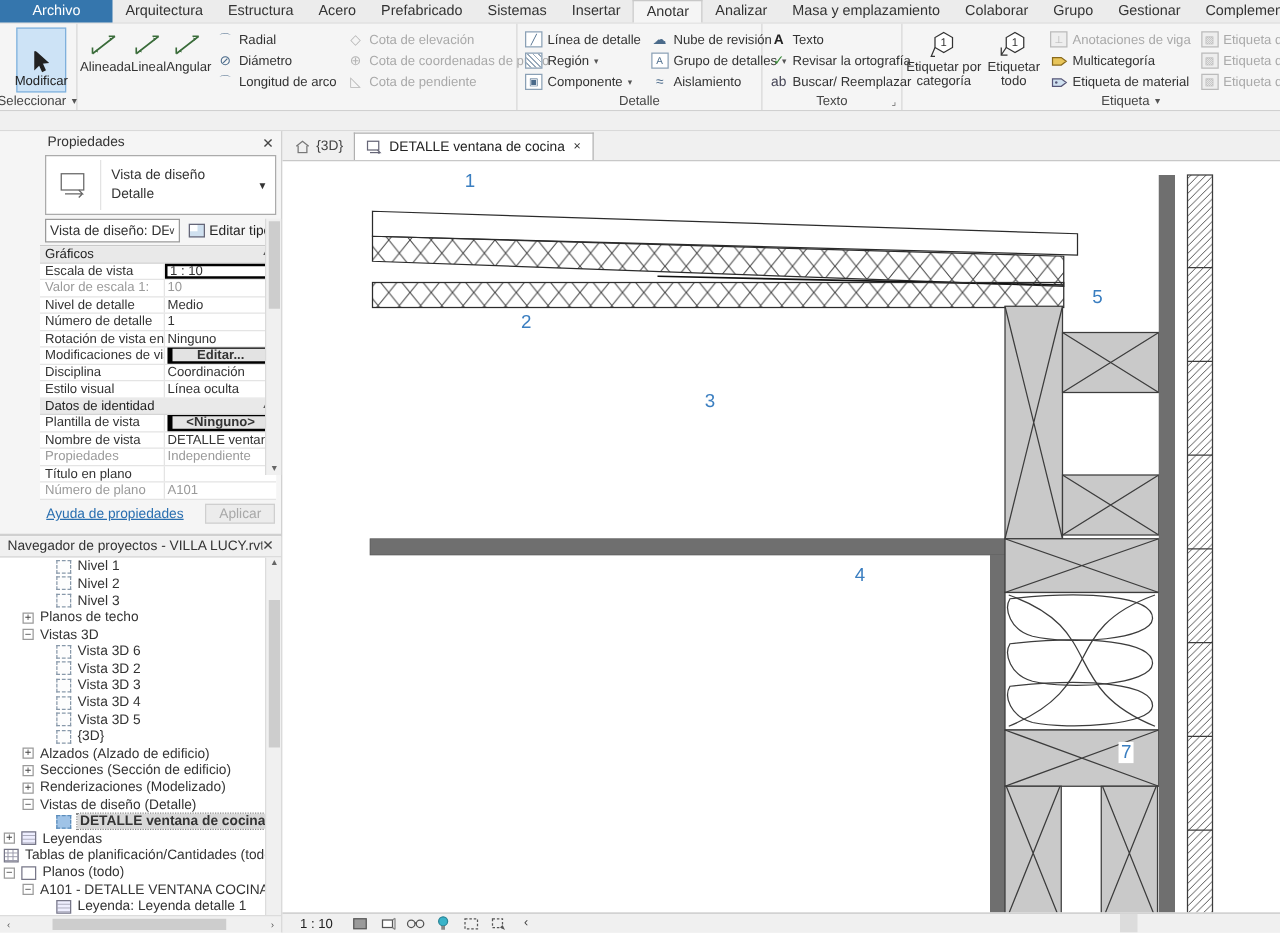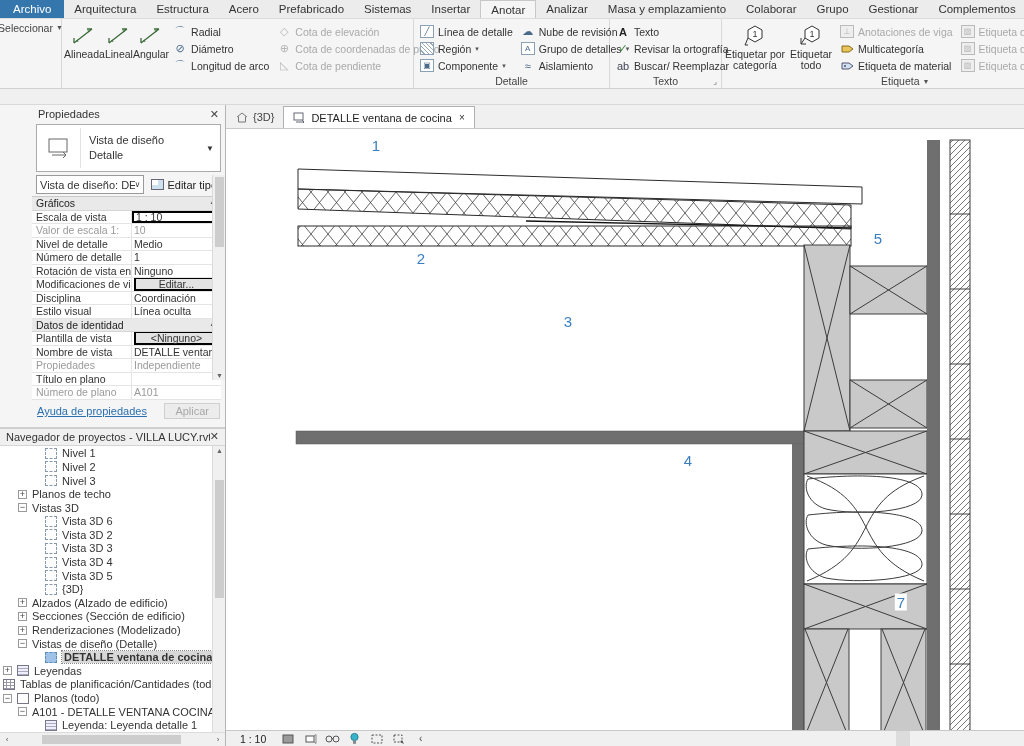--- a/index.html
+++ b/index.html
@@ -3,21 +3,21 @@
 <meta charset="utf-8">
 <style>
   * { box-sizing: border-box; margin: 0; padding: 0; }
   html,body { width:1024px; height:746px; overflow:hidden; }
   body { font-family:"Liberation Sans", sans-serif; font-size:11px; color:#333; background:#f0f0f0; }
   .app { position:relative; width:1024px; height:746px; background:#f0f0f0; }
 
   
   .tabrow { display:flex; align-items:stretch; height:19px; background:#ececec; border-bottom:1px solid #dcdcdc; }
   .rtab { display:flex; align-items:center; padding:0 10px; font-size:11.5px; color:#333; cursor:default; white-space:nowrap; }
-  .rtab[data-file="true"] { background:#3576ad; color:#fff; padding:0 13px; }
+  .rtab[data-file="true"] { background:#3576ad; color:#fff; padding:0 26px; }
   .rtab[data-active="true"] { background:#f5f5f5; border:1px solid #c8c8c8; border-bottom:none; }
 
   
   .ribbon { display:flex; height:70px; background:#f5f5f5; border-bottom:1px solid #d0d0d0; }
   .panel { display:flex; flex-direction:column; border-right:1px solid #d8d8d8; padding:1px 2px 0 2px; }
   .panel-body { flex:1; display:flex; align-items:flex-start; }
   .panel-label { height:15px; display:flex; align-items:center; justify-content:center; gap:3px; color:#444; font-size:10.5px; position:relative; }
   .dd-arrow { font-size:7px; color:#555; }
   .launcher { position:absolute; right:2px; bottom:2px; font-size:8px; color:#666; }
 
@@ -58,21 +58,21 @@
   .et-icon { width:13px; height:11px; border:1px solid #667; background:linear-gradient(#fff,#fff) 0 0/6px 5px no-repeat, #cfe0ef; }
 
   .pgrid { height:204px; overflow:hidden; background:#fff; border-top:1px solid #c9c9c9; position:relative; margin-right:4px; }
   .prow { display:flex; height:13.5px; border-bottom:1px solid #e4e4e4; align-items:stretch; }
   .prow .plabel { width:100px; padding:0 0 0 4px; border-right:1px solid #e4e4e4; white-space:nowrap; overflow:hidden; display:flex; align-items:center; font-size:10.5px; }
   .prow .pval { flex:1; display:flex; align-items:center; padding:0 2px; font-size:10.5px; white-space:nowrap; overflow:hidden; position:relative; }
   .prow[data-type="section"] { background:#e9e9e9; border-bottom:1px solid #d5d5d5; }
   .prow[data-type="section"] .plabel { width:auto; flex:1; border-right:none; font-size:10.5px; color:#222; }
   .prow .chev { display:none; }
   .prow[data-type="section"] .chev { display:block; margin-left:auto; padding-right:4px; font-size:8px; color:#555; }
-  .prow[data-type="button"] .pval span { display:block; width:100%; text-align:center; background:#e3e3e3; border:2px solid #000000; line-height:10px; }
+  .prow[data-type="button"] .pval span { display:block; width:100%; text-align:center; background:#e3e3e3; border:4px solid #000000; line-height:10px;font-weight:bold; }
   .prow[data-type="active"] .pval { border:2px solid #000; background:#fff; }
   .prow[data-dim="true"] .plabel, .prow[data-dim="true"] .pval { color:#9a9a9a; }
   .pgrid-scroll { position:absolute; right:0; top:241px; width:13px; height:204px; background:#f0f0f0; border-left:1px solid #dadada; }
   .pgrid-scroll .thumb { position:absolute; top:2px; left:2px; width:9px; height:70px; background:#cdcdcd; }
   .pgrid-scroll .sarr { position:absolute; bottom:1px; left:0; width:13px; text-align:center; font-size:7px; color:#666; }
   .pfoot { height:22px; display:flex; align-items:center; padding:2px 5px; gap:6px; }
   .pfoot .help { color:#2a6fb0; text-decoration:underline; cursor:default; }
   .pfoot .apply { margin-left:auto; color:#a8a8a8; background:#ececec; border:1px solid #cfcfcf; padding:1px 10px;text-align:right; }
 
   
@@ -186,20 +186,28 @@
         <span>Complementos</span>
       </div>
 
       <div class="rtab"></div>
 
   </div>
 
   <div class="ribbon">
 
     <div class="panel" style="width:62px">
+      <div class="panel-body">
+        <div class="modify-btn">
+          <svg class="cursor-svg" width="14" height="18" viewBox="0 0 14 18">
+              <polygon points="2,0 2,14 5.5,10.5 8,16 10,15 7.5,9.5 12,9" fill="none" stroke="#222" stroke-width="1.2"></polygon>
+            </svg>
+          <span>Modificar</span>
+        </div>
+      </div>
       <div class="panel-label">
           <span>Seleccionar</span>
           <span class="dd-arrow">▼</span>
         </div>
     </div>
 
     <div class="panel" style="width:352px">
       <div class="panel-body">
 
           <div class="bigbtn">

